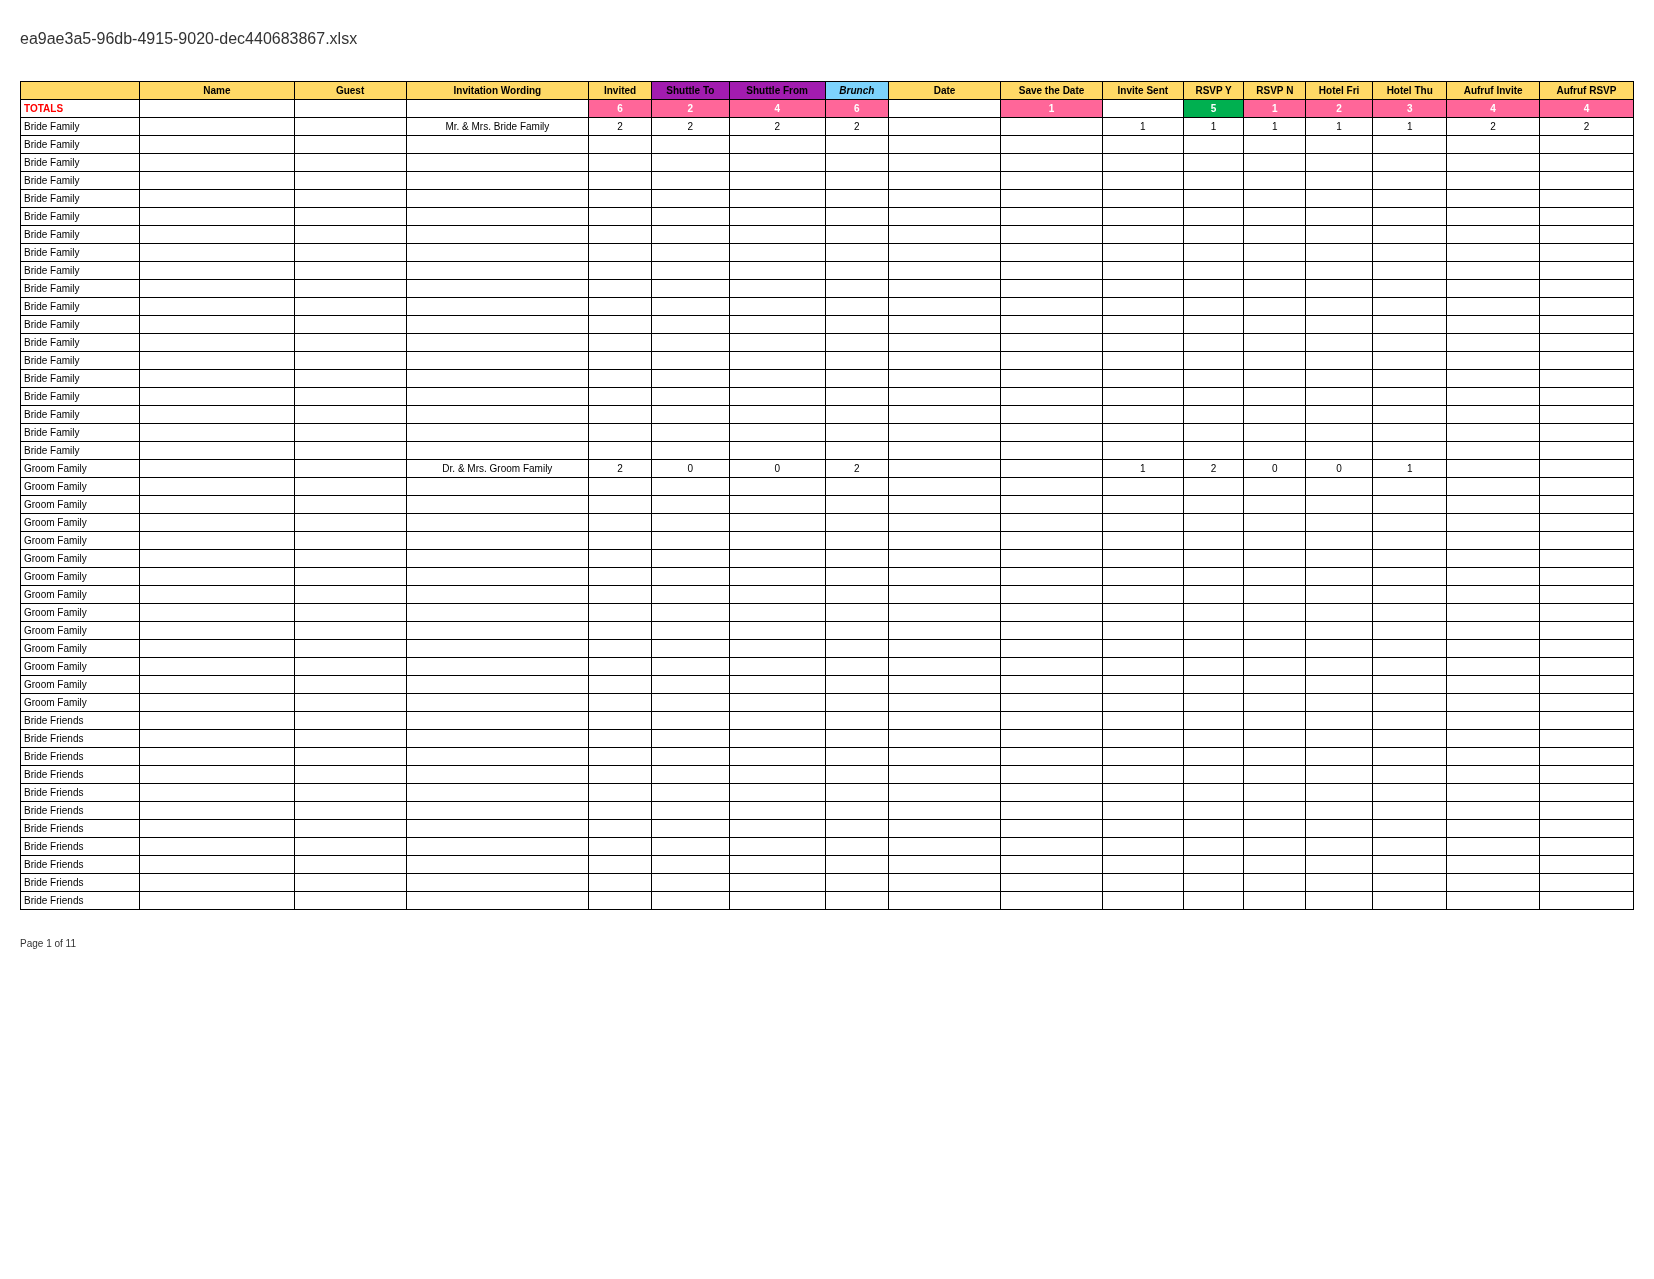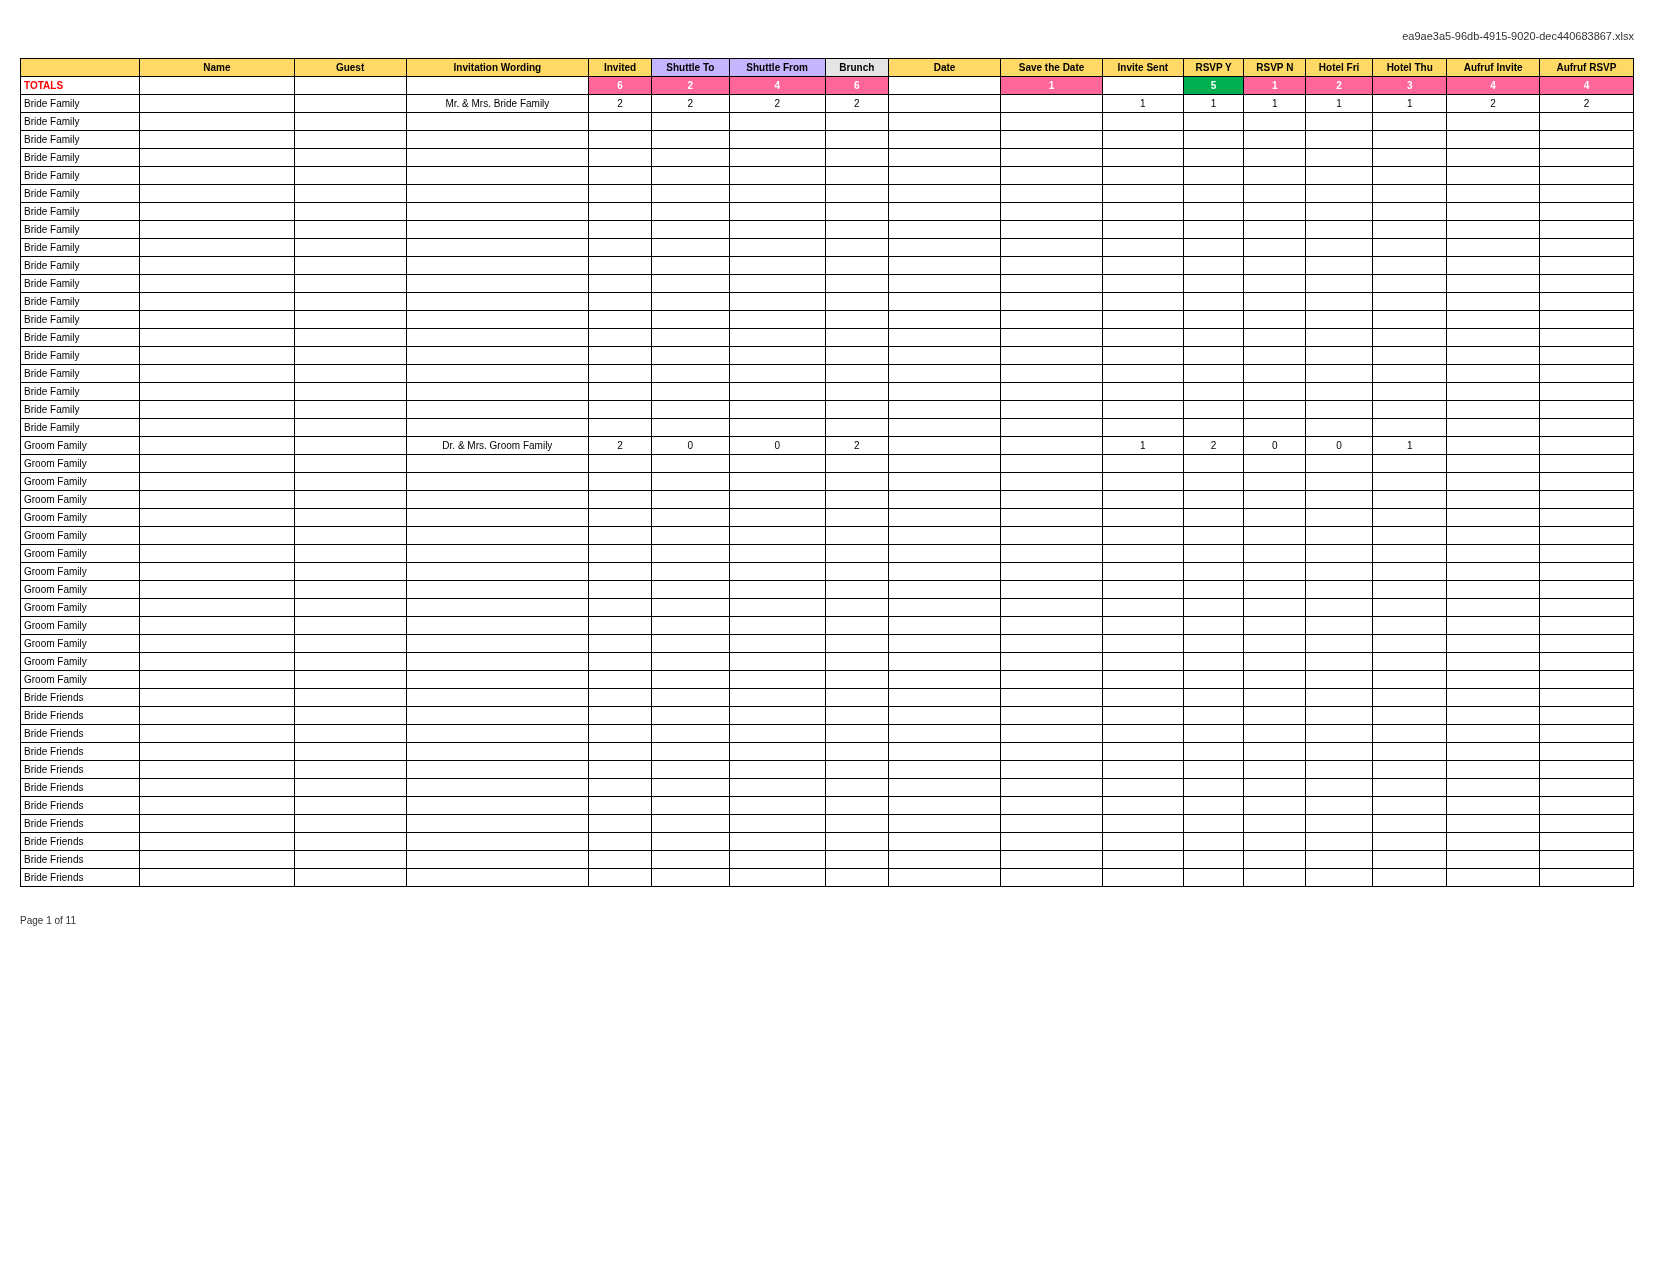--- a/index.html
+++ b/index.html
@@ -6,24 +6,24 @@
     body {
       background: #fff;
       font-family: Arial, sans-serif;
       font-size: 11px;
       color: #000;
       width: 1654px;
       min-height: 1279px;
       padding: 20px;
     }
     .file-title {
-      text-align: right;
-      font-size: 11px;
+      text-align: left;
+      font-size: 16px;
       color: #333;
-      margin-bottom: 16px;
+      margin-bottom: 33px;
       margin-top: 10px;
     }
     .spreadsheet-container {
       margin: 0 auto;
       overflow-x: auto;
     }
     table {
       border-collapse: collapse;
       width: 100%;
       font-size: 10px;
@@ -38,22 +38,22 @@
       height: 18px;
     }
     th {
       background-color: #FFD966;
       font-weight: bold;
     }
     .col-name { min-width: 110px; background-color: #FFD966; }
     .col-guest { min-width: 80px; background-color: #FFD966; }
     .col-invitation { min-width: 130px; background-color: #FFD966; }
     .col-invited { min-width: 45px; background-color: #FFD966; }
-    .col-shuttle { min-width: 45px; background-color: #c4b5fd; }
-    .col-brunch { min-width: 45px; background-color: #e5e5e5; }
+    .col-shuttle { min-width: 45px; background-color: #a21caf; }
+    .col-brunch { min-width: 45px; background-color: #7dd3fc; font-style: italic; }
     .col-notes { min-width: 80px; background-color: #FFD966; }
     .col-savedate { min-width: 50px; background-color: #FFD966; }
     .col-invite { min-width: 40px; background-color: #FFD966; }
     .col-rsvp { min-width: 40px; background-color: #FFD966; }
     .col-hotel { min-width: 45px; background-color: #FFD966; text-align: center; }
     .col-aufruf { min-width: 50px; background-color: #FFD966; }
 
     .totals-row td {
       background-color: #fff;
       font-weight: bold;

